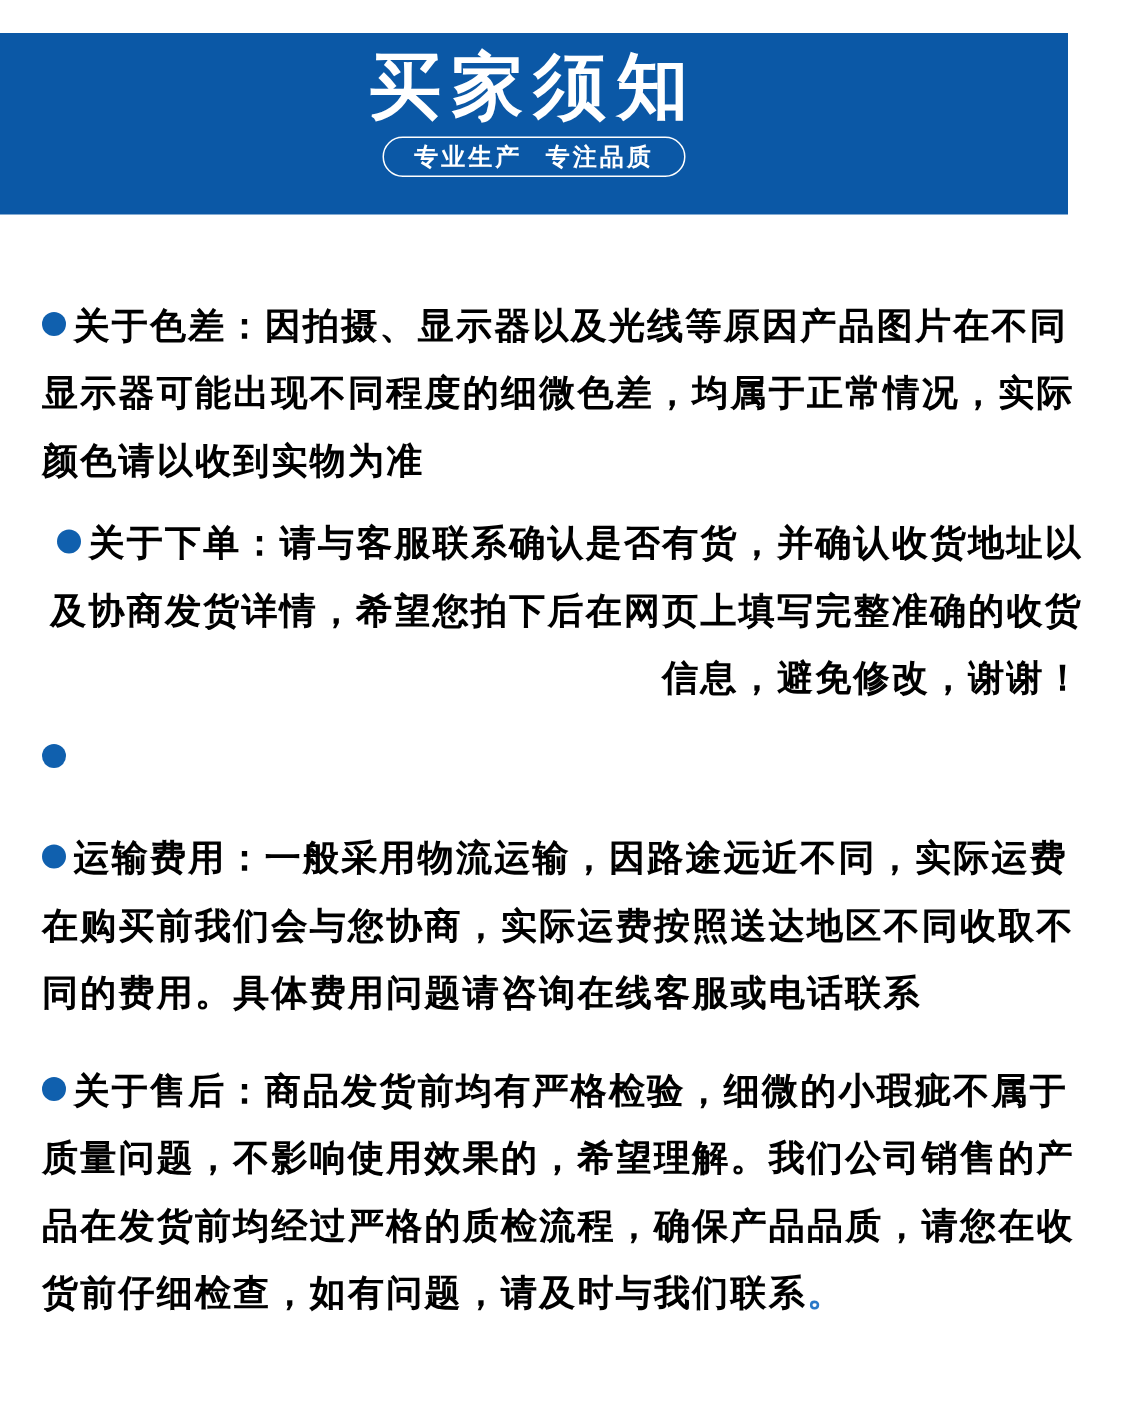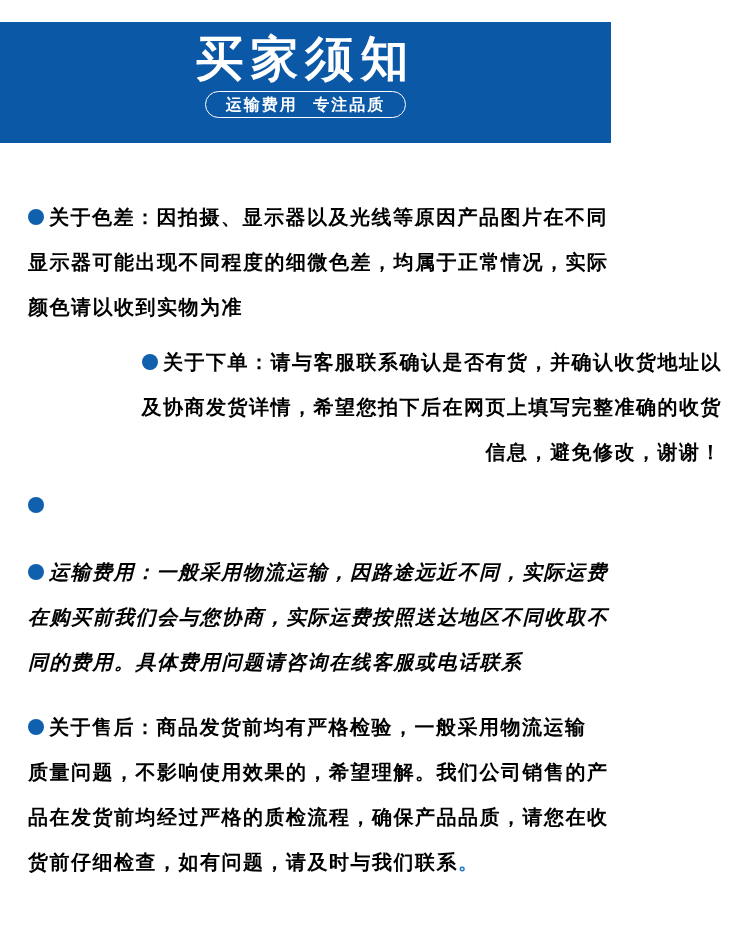--- a/index.html
+++ b/index.html
@@ -8,21 +8,21 @@
     width: 750px;
     height: 935px;
     margin: 0 auto;
     font-family: "DejaVu Sans", "Liberation Sans", sans-serif;
     overflow: hidden;
     position: relative;
   }
   
   .banner {
     margin-top: 22px;
-    width: 611px;
+    width: 712px;
     height: 121px;
     background: #0B58A6;
     color: #ffffff;
     text-align: center;
   }
   .banner-title {
     padding-top: 8px;
     font-size: 48px;
     font-weight: 700;
     letter-spacing: 7px;
@@ -42,65 +42,65 @@
     letter-spacing: 2px;
     word-spacing: 8px;
     color: #ffffff;
   }
   
   .content {
     padding: 52px 28px 0 28px;
     color: #000000;
   }
   .notice {
-    font-size: 20px;
+    font-size: 24px;
     font-weight: 700;
     line-height: 45px;
     letter-spacing: 1.5px;
     color: #000000;
   }
   .notice .bullet {
     display: inline-block;
     width: 16px;
     height: 16px;
     border-radius: 50%;
     background: #1060AE;
     margin-right: 5px;
     vertical-align: middle;
     transform: translateY(-2px);
   }
   .notice .ntext { white-space: pre-line; }
   .notice .nsuffix { color: #2878C8; }
   .notice-1 { margin-bottom: 10px; }
   .notice-2 { margin-bottom: 8px; text-align: right; }
   .notice-3 { margin-bottom: 22px; }
-  .notice-4 { margin-bottom: 20px; font-style: italic; }
+  .notice-4 { margin-bottom: 20px; }
 </style>
 </head>
 <body>
 
 <div class="banner">
   <div class="banner-title">买家须知</div>
-  <div class="banner-badge">运输费用 专注品质</div>
+  <div class="banner-badge">专业生产 专注品质</div>
 </div>
 
 <div class="content">
 
   <p class="notice notice-1"><span class="bullet"></span><span class="ntext">关于色差：因拍摄、显示器以及光线等原因产品图片在不同
 显示器可能出现不同程度的细微色差，均属于正常情况，实际
 颜色请以收到实物为准</span></p>
 
   <p class="notice notice-2"><span class="bullet"></span><span class="ntext">关于下单：请与客服联系确认是否有货，并确认收货地址以
 及协商发货详情，希望您拍下后在网页上填写完整准确的收货
 信息，避免修改，谢谢！</span></p>
 
   <p class="notice notice-3"><span class="bullet"></span></p>
 
   <p class="notice notice-4"><span class="bullet"></span><span class="ntext">运输费用：一般采用物流运输，因路途远近不同，实际运费
 在购买前我们会与您协商，实际运费按照送达地区不同收取不
 同的费用。具体费用问题请咨询在线客服或电话联系</span></p>
 
-  <p class="notice notice-5"><span class="bullet"></span><span class="ntext">关于售后：商品发货前均有严格检验，一般采用物流运输
+  <p class="notice notice-5"><span class="bullet"></span><span class="ntext">关于售后：商品发货前均有严格检验，细微的小瑕疵不属于
 质量问题，不影响使用效果的，希望理解。我们公司销售的产
 品在发货前均经过严格的质检流程，确保产品品质，请您在收
 货前仔细检查，如有问题，请及时与我们联系</span><span class="nsuffix">。</span></p>
 
 </div>
 
 </body></html>

